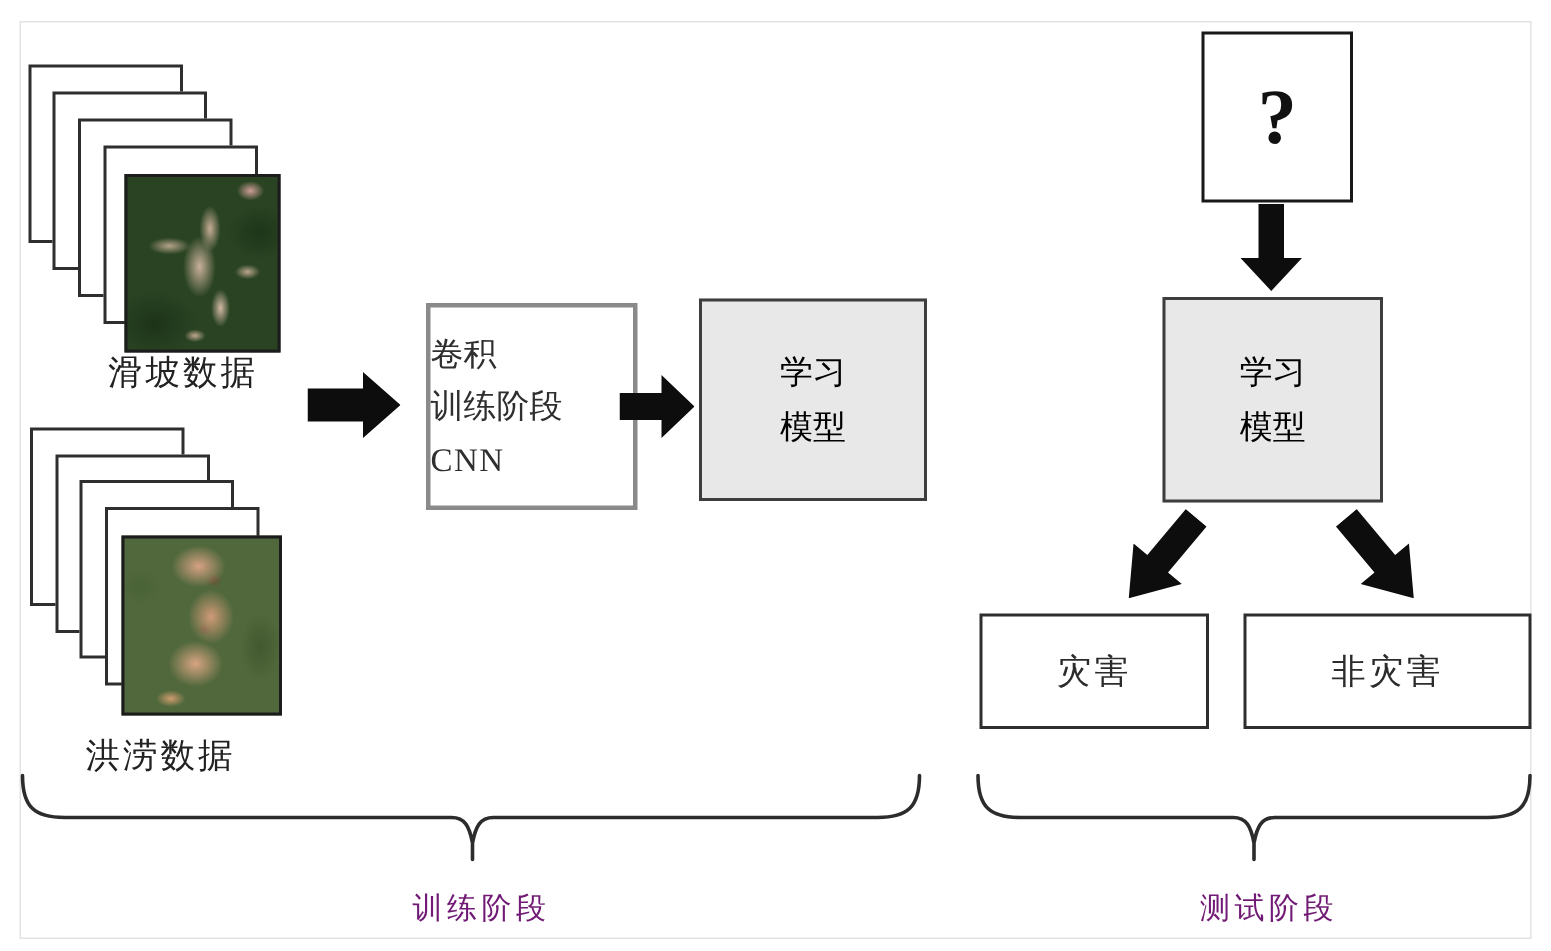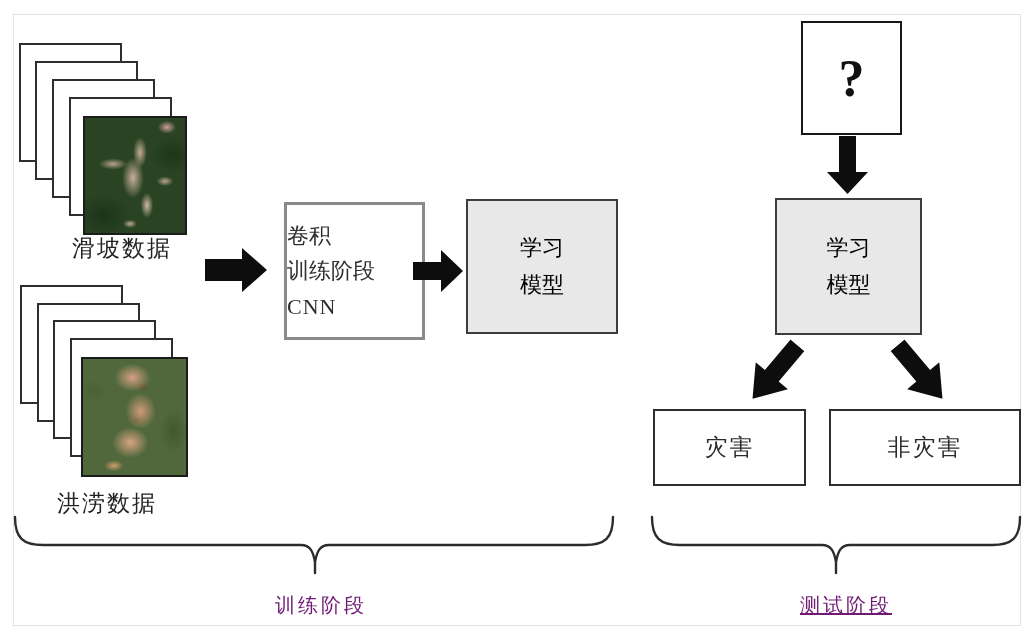--- a/index.html
+++ b/index.html
@@ -117,14 +117,14 @@
   <svg class="abs" style="left:885px;top:351px;transform:rotate(50deg);" width="70" height="42">
     <polygon class="arrow-fill" points="0,12 40,12 40,0 70,21 40,42 40,30 0,30"></polygon>
   </svg>
 
   <div class="abs out-box" style="left:653px;top:409px;width:153px;height:77px;">灾害</div>
   <div class="abs out-box" style="left:829px;top:409px;width:192px;height:77px;">非灾害</div>
 
   <svg class="abs brace" style="left:650px;top:514px;" width="374" height="64">
     <path d="M2,3 C2,24 10,31 30,31 L172,31 C181,31 184,37 186,48 L186,59 L186,48 C188,37 191,31 200,31 L342,31 C362,31 370,24 370,3"></path>
   </svg>
-  <div class="abs phase" style="left:746px;top:592px;width:200px;text-decoration:underline;">测试阶段</div>
+  <div class="abs phase" style="left:746px;top:592px;width:200px;">测试阶段</div>
 </div>
 
 </body></html>

